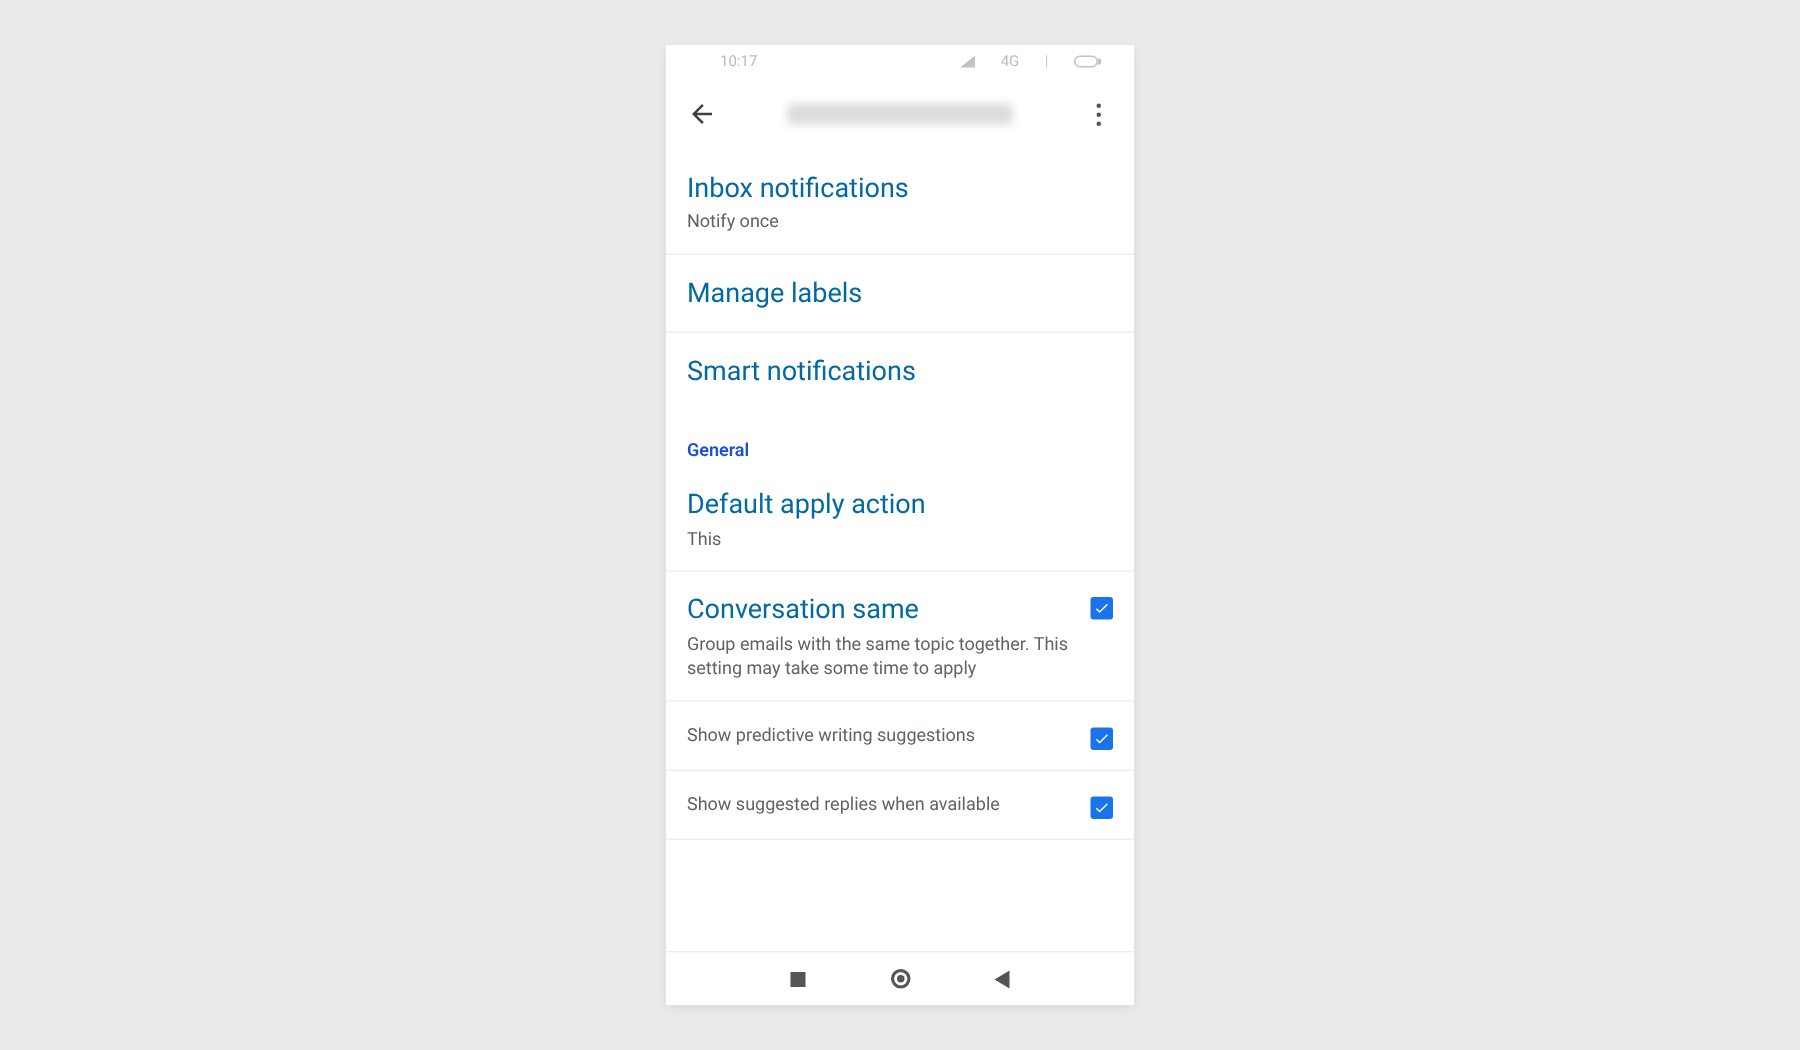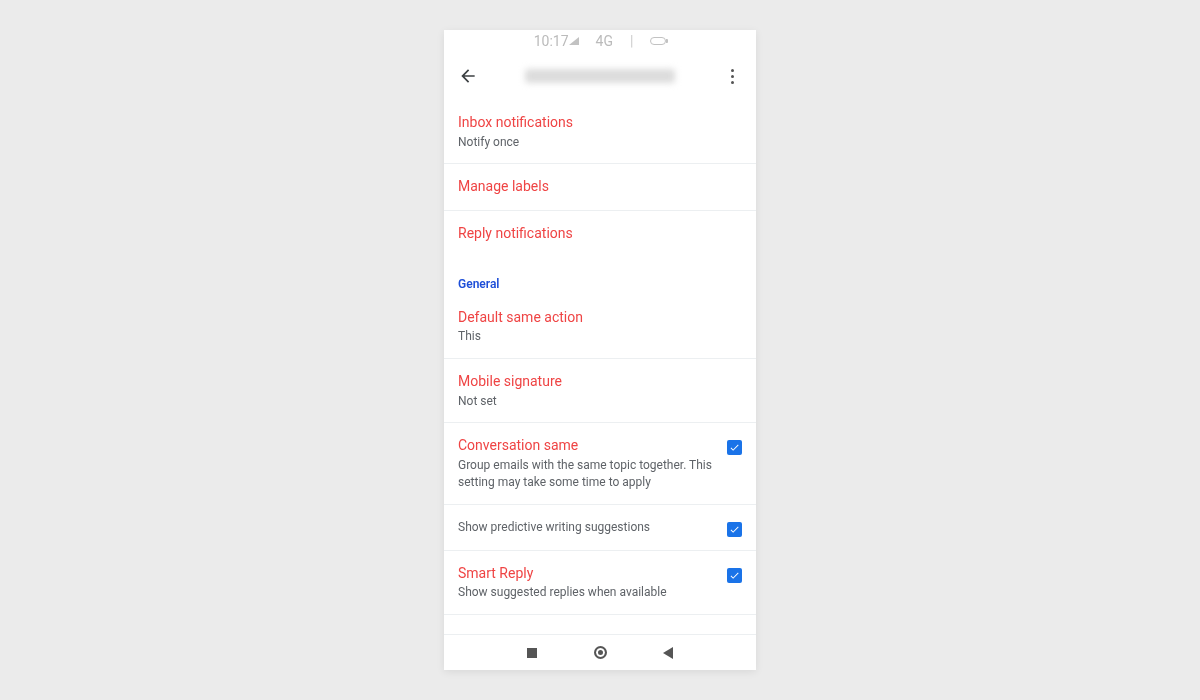--- a/index.html
+++ b/index.html
@@ -18,25 +18,26 @@
       height: 640px;
       background: #fff;
       box-shadow: 0 2px 8px rgba(0,0,0,0.08);
       overflow: hidden;
       display: flex;
       flex-direction: column;
     }
     .status-bar {
       height: 22px;
       display: flex;
-      justify-content: center;
+      justify-content: space-between;
       align-items: center;
       padding: 0 24px 0 24px;
-      font-size: 14px;
+      font-size: 10px;
       color: #bbb;
+      margin-left: 12px;
     }
     .status-right { display: flex; align-items: center; gap: 17px; }
     .signal-icon { width: 0; height: 0; border-style: solid; border-width: 0 0 8px 10px; border-color: transparent transparent #c2c2c2 transparent; }
     .battery-icon { width: 16px; height: 8px; border: 1px solid #c2c2c2; border-radius: 5px; position: relative; }
     .battery-icon::after { content: ""; position: absolute; right: -3px; top: 1px; width: 2px; height: 4px; background: #c2c2c2; border-radius: 0 1px 1px 0; }
     .app-bar {
       height: 48px;
       display: flex;
       align-items: center;
       padding: 0 12px;
@@ -57,21 +58,21 @@
     .row {
       padding: 13px 14px;
       border-bottom: 1px solid #eceff1;
       display: flex;
       align-items: flex-start;
       justify-content: space-between;
       cursor: pointer;
     }
     .row:last-child { border-bottom: none; }
     .row .txt { flex: 1; padding-right: 12px; }
-    .row .title { font-size: 14px; color: #ef4444; line-height: 1.4; }
+    .row .title { font-size: 18px; color: #0369a1; line-height: 1.4; }
     .row .sub { font-size: 12px; color: #5f6368; line-height: 1.4; margin-top: 1px; }
     .section-header {
       padding: 20px 14px 4px 14px;
       font-size: 12px;
       font-weight: 600;
       color: #1d4ed8;
     }
     .checkbox {
       width: 15px; height: 15px;
       background: #1a73e8;
@@ -135,39 +136,33 @@
     </div>
 
     <div class="row">
       <div class="txt">
         <div class="title">Manage labels</div>
       </div>
     </div>
 
     <div class="row" style="border-bottom:none;">
       <div class="txt">
-        <div class="title">Reply notifications</div>
+        <div class="title">Smart notifications</div>
       </div>
     </div>
 
     <div class="section-header">General</div>
 
     <div class="row">
       <div class="txt">
-        <div class="title">Default same action</div>
+        <div class="title">Default apply action</div>
         <div class="sub">This</div>
       </div>
     </div>
 
-    <div class="row">
-      <div class="txt">
-        <div class="title">Mobile signature</div>
-        <div class="sub">Not set</div>
-      </div>
-    </div>
 
     <div class="row">
       <div class="txt">
         <div class="title">Conversation same</div>
         <div class="sub">Group emails with the same topic together. This setting may take some time to apply</div>
       </div>
       <div class="checkbox">
         <svg viewBox="0 0 24 24">
             <path d="M9 16.17L4.83 12l-1.42 1.41L9 19 21 7l-1.41-1.41z" fill="#fff"></path>
           </svg>
@@ -180,21 +175,20 @@
       </div>
       <div class="checkbox">
         <svg viewBox="0 0 24 24">
             <path d="M9 16.17L4.83 12l-1.42 1.41L9 19 21 7l-1.41-1.41z" fill="#fff"></path>
           </svg>
       </div>
     </div>
 
     <div class="row">
       <div class="txt">
-        <div class="title">Smart Reply</div>
         <div class="sub">Show suggested replies when available</div>
       </div>
       <div class="checkbox">
         <svg viewBox="0 0 24 24">
             <path d="M9 16.17L4.83 12l-1.42 1.41L9 19 21 7l-1.41-1.41z" fill="#fff"></path>
           </svg>
       </div>
     </div>
 
     <div class="row">

